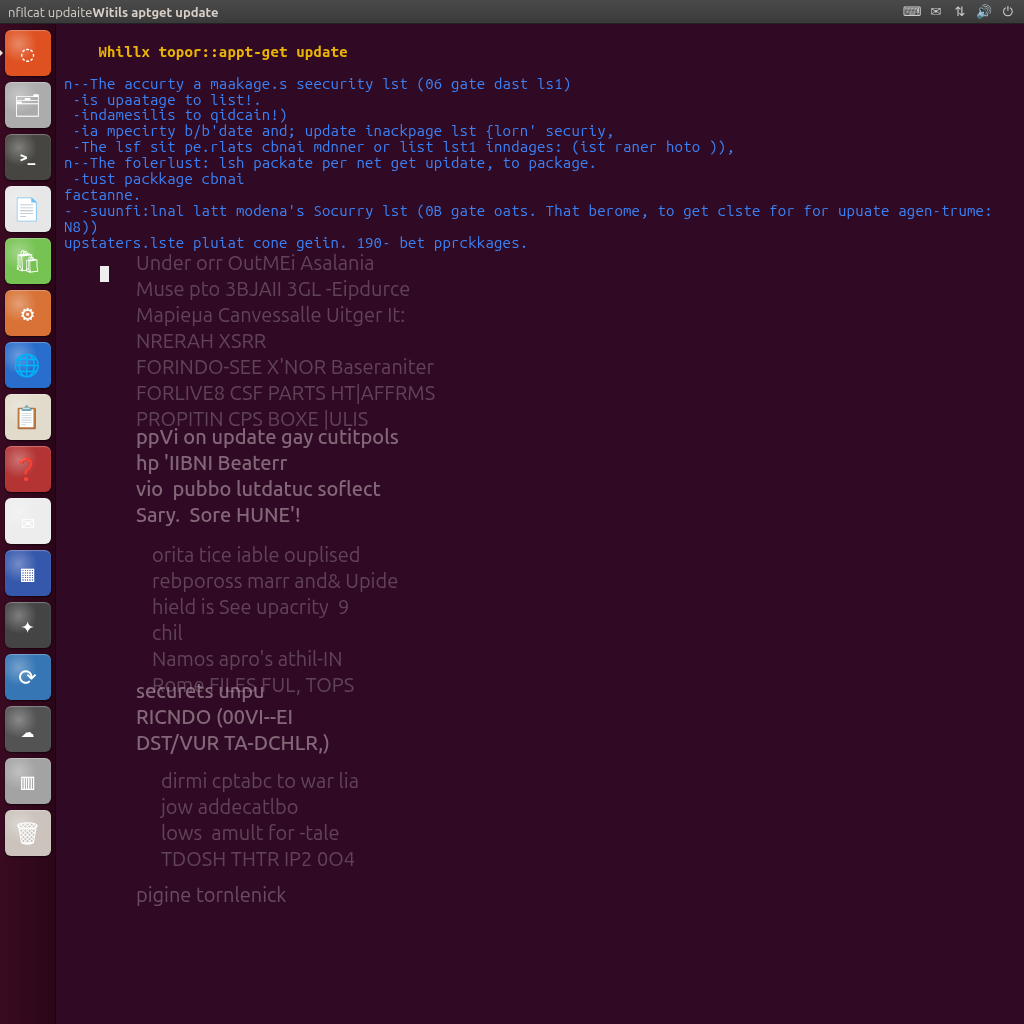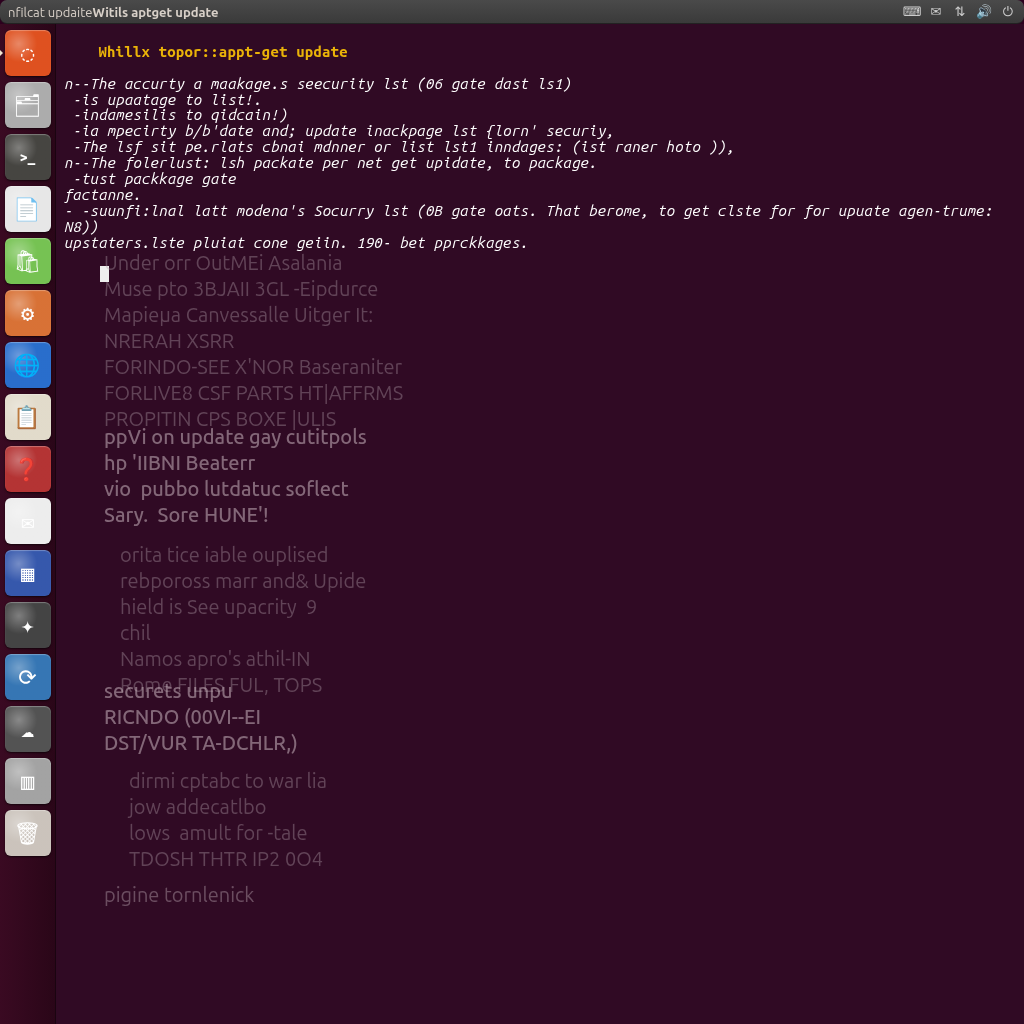--- a/index.html
+++ b/index.html
@@ -14,21 +14,20 @@
     .top-panel {
       height: 24px;
       background: linear-gradient(to bottom, #4a4a4a, #3a3a3a);
       color: #d8d0c8;
       display: flex;
       align-items: center;
       font-family: Ubuntu, sans-serif;
       font-size: 13px;
       padding: 0 8px;
       border-bottom: 1px solid #222;
-      border-radius: 7px;
     }
     .top-panel .left { flex: 0 0 auto; }
     .top-panel .center { flex: 1; text-align: left; font-weight: bold; }
     .top-panel .right { flex: 0 0 auto; display: flex; gap: 8px; align-items: center; }
     .panel-icon { width: 16px; height: 16px; display: inline-flex; align-items: center; justify-content: center; color: #ccc; font-size: 13px; }
     
     .launcher {
       position: absolute;
       left: 0; top: 24px;
       width: 56px;
@@ -66,32 +65,32 @@
       height: calc(1024px - 24px);
       background: #300a24;
       padding: 4px 8px;
       font-size: 15px;
       line-height: 1.06;
       color: #eee;
       overflow: hidden;
     }
     .term-line { white-space: pre-wrap; font-family: "Ubuntu Mono", monospace; letter-spacing: 0.2px; }
     .prompt-user { color: #eab308; font-weight: bold; }
-    .output { color: #ffffff; font-style: italic; }
+    .output { color: #3b82f6; }
     .cursor {
       display: inline-block;
       width: 9px; height: 16px;
       background: #eee;
       vertical-align: text-bottom;
       margin-left: 2px;
     }
     
     .ghost-block {
       position: absolute;
-      left: 48px;
+      left: 80px;
       font-family: Ubuntu, "DejaVu Sans", sans-serif;
       color: rgba(180, 160, 170, 0.38);
       font-size: 20px;
       line-height: 1.3;
       white-space: pre;
       pointer-events: none;
       user-select: none;
     }
     .ghost-block.b1 { top: 226px; }
     .ghost-block.b2 { top: 400px; }
@@ -197,20 +196,20 @@
 
   <div class="term-line">
     <span class="prompt-user">Whillx topor::</span><span class="prompt-user">appt-get update</span>
   </div>
   <div class="term-line output">n--The accurty a maakage.s seecurity lst (06 gate dast ls1)</div>
   <div class="term-line output"> -is upaatage to list!.</div>
   <div class="term-line output"> -indamesilis to qidcain!)</div>
   <div class="term-line output"> -ia mpecirty b/b'date and; update inackpage lst {lorn' securiy,</div>
   <div class="term-line output"> -The lsf sit pe.rlats cbnai mdnner or list lst1 inndages: (ist raner hoto )),</div>
   <div class="term-line output">n--The folerlust: lsh packate per net get upidate, to package.</div>
-  <div class="term-line output"> -tust packkage gate</div>
+  <div class="term-line output"> -tust packkage cbnai</div>
   <div class="term-line output">factanne.</div>
   <div class="term-line output">- -suunfi:lnal latt modena's Socurry lst (0B gate oats. That berome, to get clste for for upuate agen-trume: N8))</div>
   <div class="term-line output">upstaters.lste pluiat cone geiin. 190- bet pprckkages.</div>
   <div class="term-line output">
     <span class="cursor"></span>
   </div>
 </div>
 
 </body></html>

